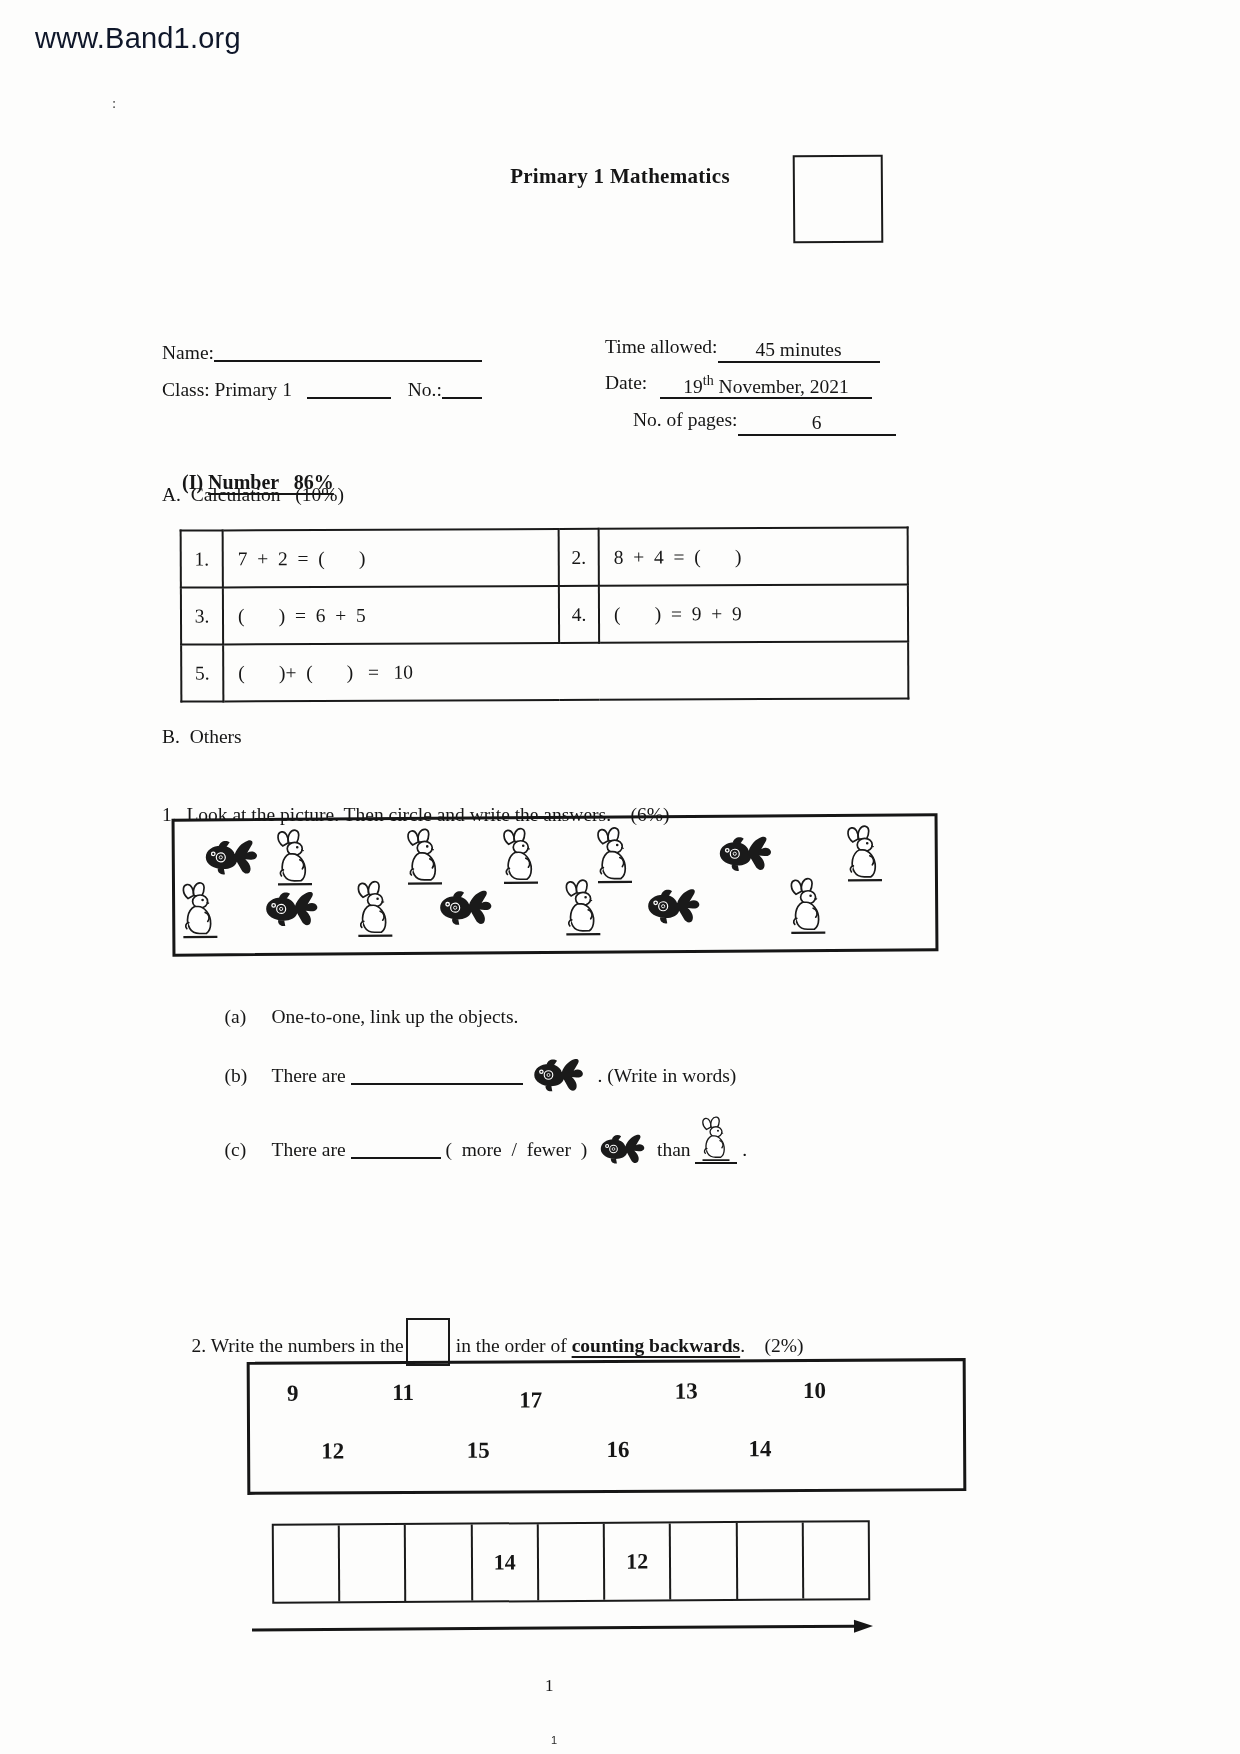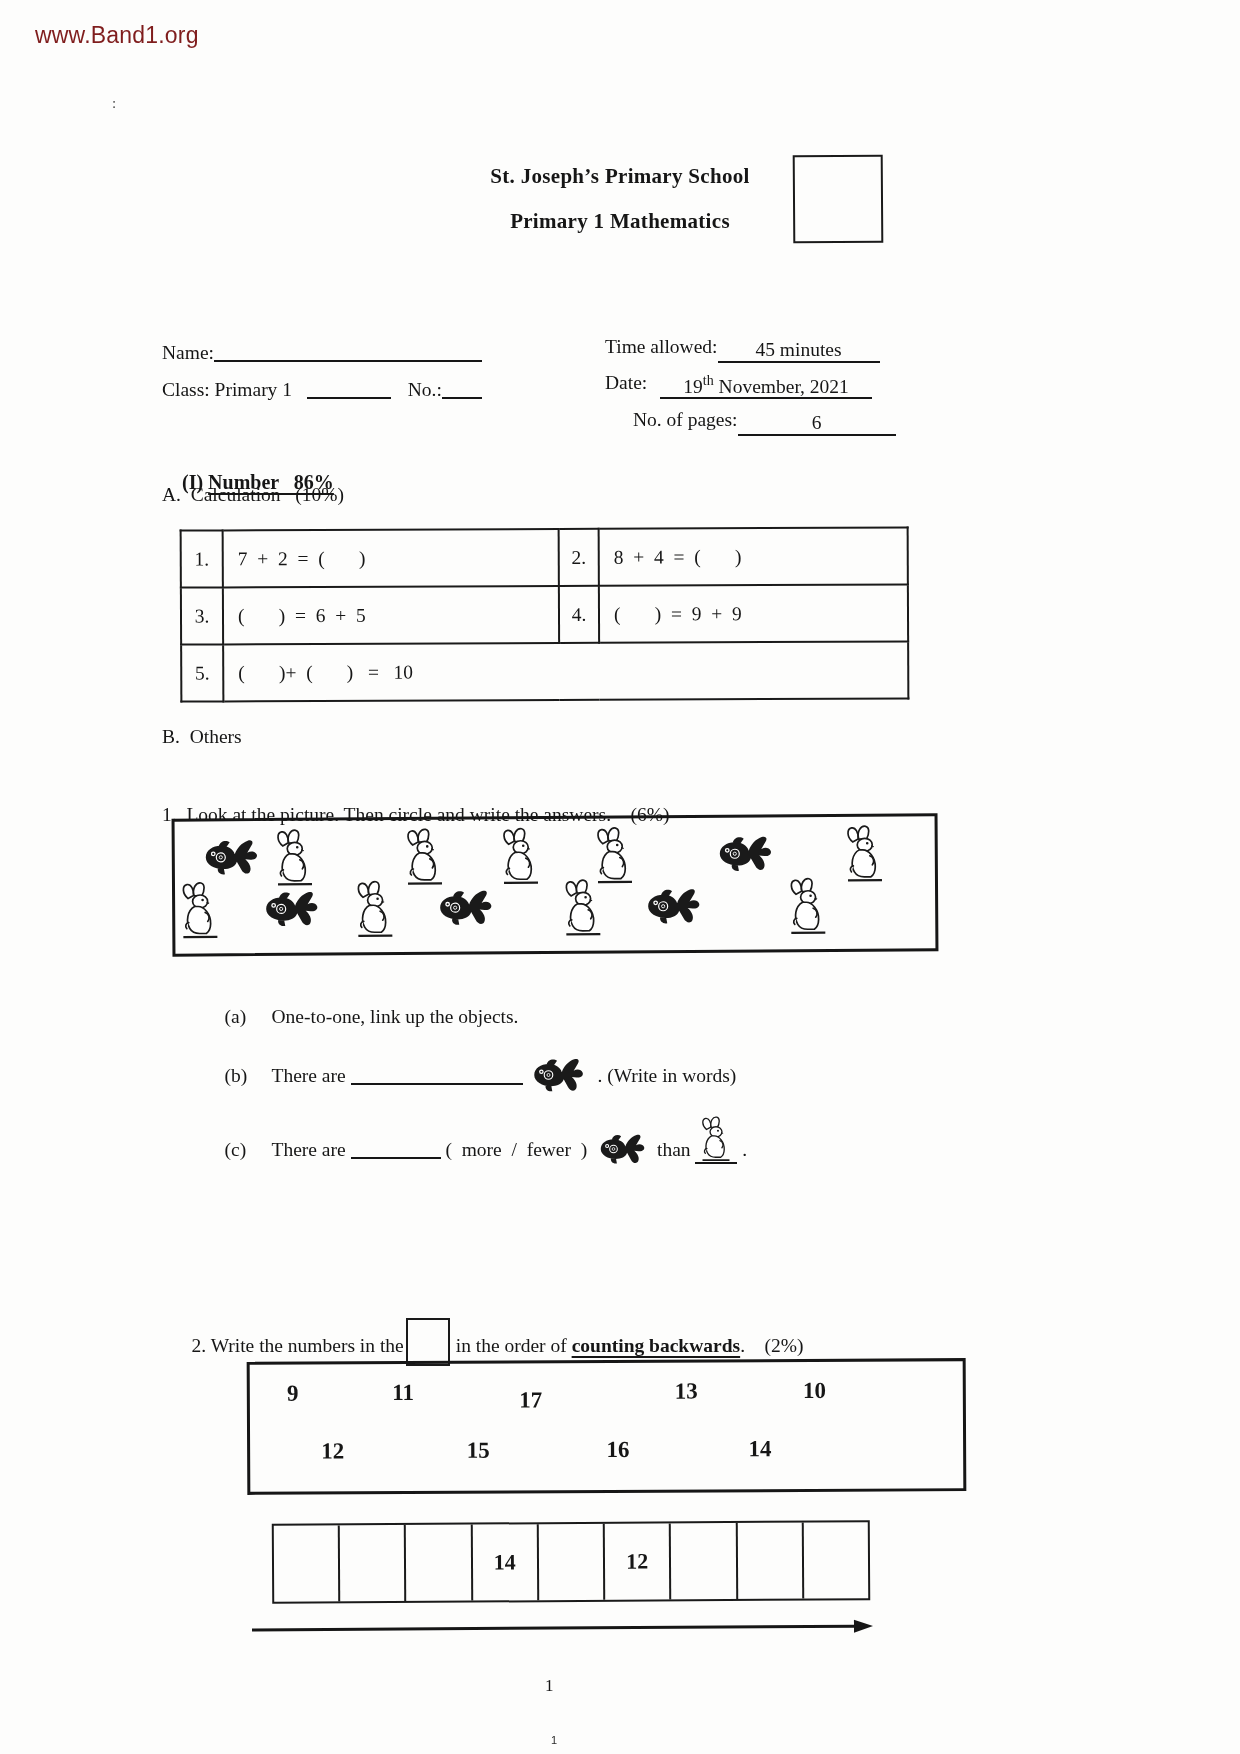--- a/index.html
+++ b/index.html
@@ -1,21 +1,21 @@
 <!DOCTYPE html>
 <html><head>
 <meta charset="utf-8">
 <style>
   html,body{margin:0;padding:0;background:#ffffff;}
   .page{position:relative;width:1240px;height:1754px;background:#fdfdfc;overflow:hidden;
         font-family:"Liberation Serif","DejaVu Serif",serif;color:#161616;}
   .abs{position:absolute;}
   .ws{white-space:pre;}
   .sans{font-family:"Liberation Sans","DejaVu Sans",sans-serif;}
-  .watermark{left:35px;top:22px;font-size:23px;color:#7f1d1d;letter-spacing:0.2px;}
+  .watermark{left:35px;top:22px;font-size:29px;color:#0f172a;letter-spacing:0.2px;}
   .artifact{left:112px;top:95px;font-size:15px;color:#4a4a4a;}
   .titles{left:0;right:0;top:164px;text-align:center;}
   .titles div{font-size:21px;font-weight:bold;margin-bottom:20px;letter-spacing:0.3px;}
   .score-box{left:793px;top:155px;width:86px;height:84px;border:2px solid #1a1a1a;transform:rotate(-0.4deg);}
   .fs19{font-size:19.5px;}
   .blank{display:inline-block;border-bottom:2px solid #161616;height:1.05em;vertical-align:-3px;}
   .filled-blank{display:inline-block;border-bottom:2px solid #161616;text-align:center;vertical-align:-3px;}
   sup{font-size:14px;}
   .sec-head{font-size:20px;font-weight:bold;}
   .u2{text-decoration:underline;text-decoration-thickness:2px;text-underline-offset:4px;}
@@ -73,21 +73,20 @@
     </symbol>
   </defs>
 </svg>
 
 <div class="page">
 
   <div class="abs watermark sans">www.Band1.org</div>
   <div class="abs artifact">:</div>
 
   <div class="abs titles">
-    <div>St. Joseph’s Primary School</div>
     <div>Primary 1 Mathematics</div>
   </div>
 
   <div class="abs score-box"></div>
 
   <div class="abs fs19" style="left:162px;top:340px;">
     <span>Name:</span><span class="blank" style="width:268px;"></span>
   </div>
   <div class="abs fs19" style="left:162px;top:377px;">
     <span>Class: Primary 1</span>

